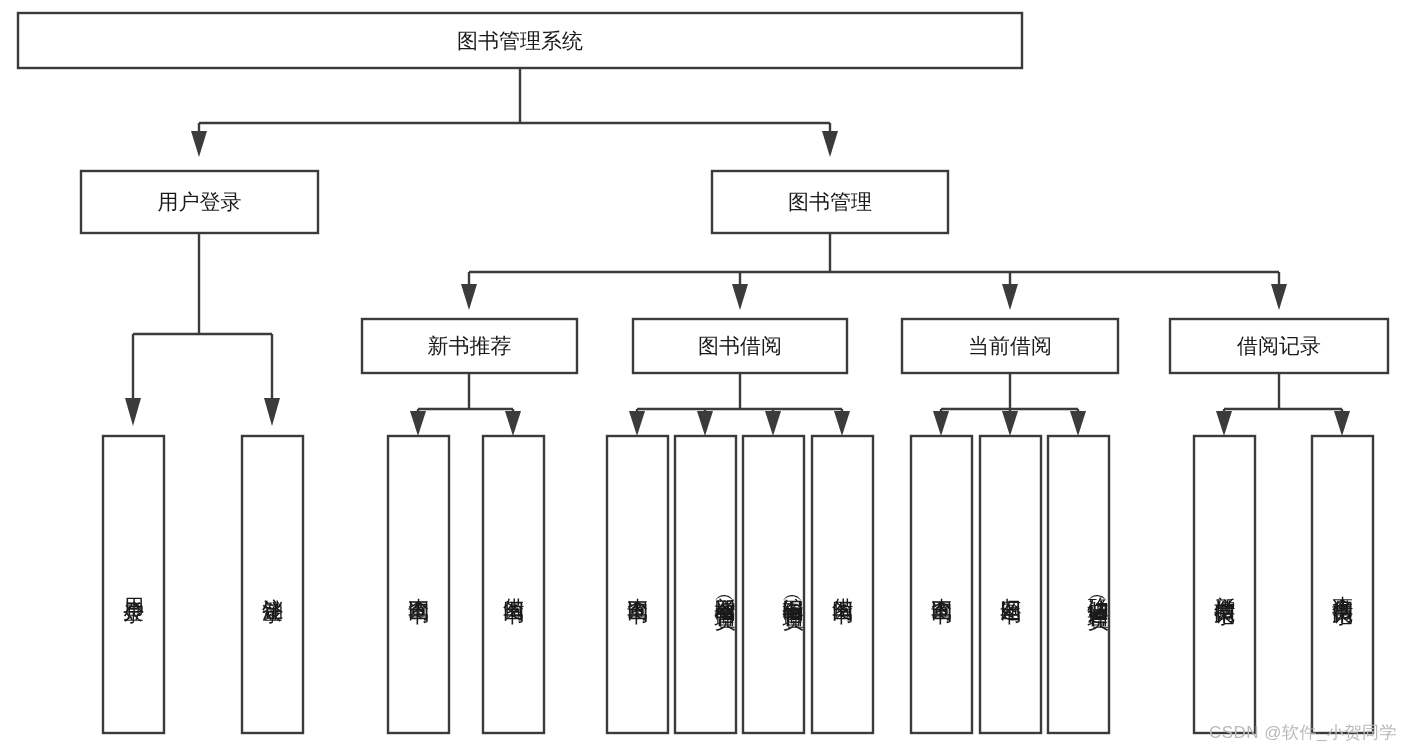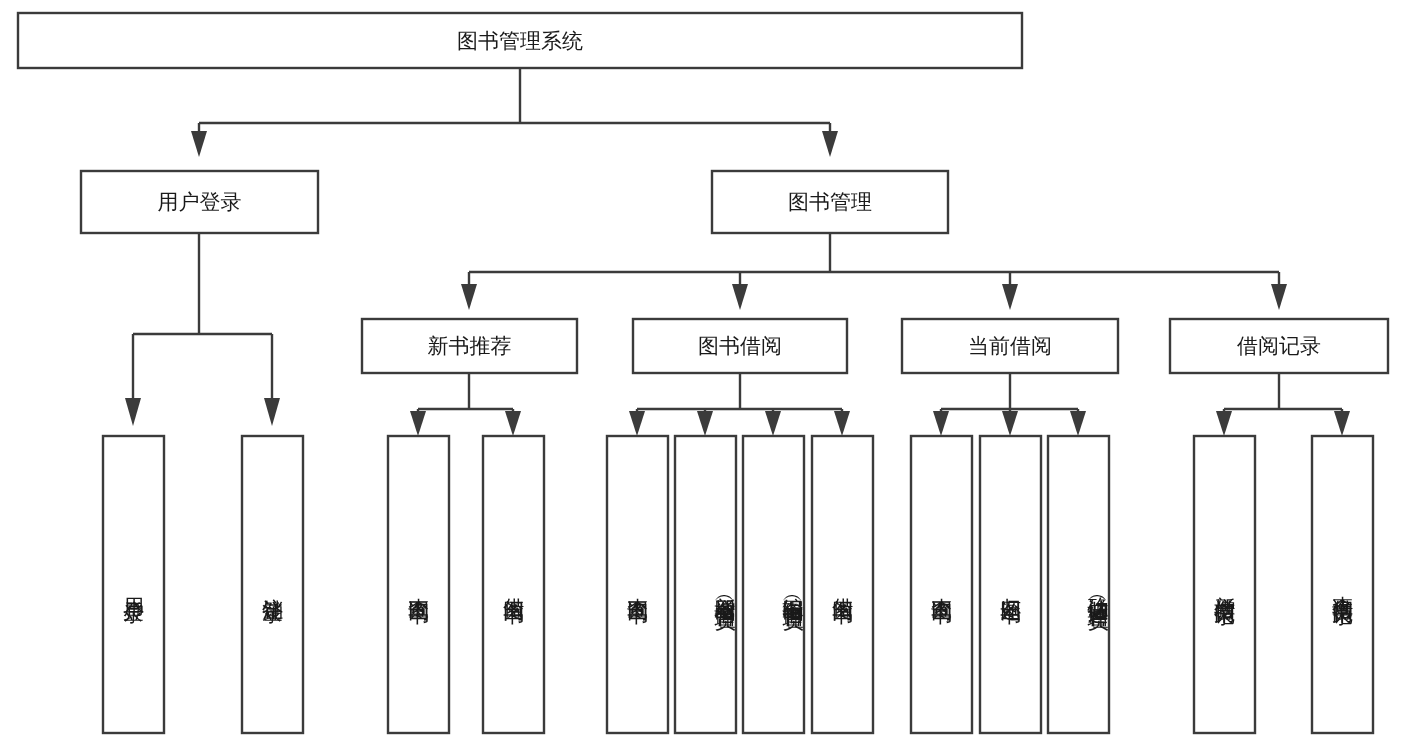--- a/index.html
+++ b/index.html
@@ -211,13 +211,14 @@
   <div class="node-label-v" style="left:743px; top:436px; width:61px; height:297px; align-items:flex-start; padding-top:8px; box-sizing:border-box;">编辑图书（管理员）</div>
   <div class="node-label-v" style="left:812px; top:436px; width:61px; height:297px;">借阅图书</div>
 
   <div class="node-label-v" style="left:911px; top:436px; width:61px; height:297px;">查询图书</div>
   <div class="node-label-v" style="left:980px; top:436px; width:61px; height:297px;">归还图书</div>
   <div class="node-label-v" style="left:1048px; top:436px; width:61px; height:297px; align-items:flex-start; padding-top:8px; box-sizing:border-box;">确认归还（管理员）</div>
 
   <div class="node-label-v" style="left:1194px; top:436px; width:61px; height:297px;">新增借阅记录</div>
   <div class="node-label-v" style="left:1312px; top:436px; width:61px; height:297px;">查询借阅记录</div>
 
+  <div class="watermark">CSDN @软件_小贺同学</div>
 </div>
 
 </body></html>

